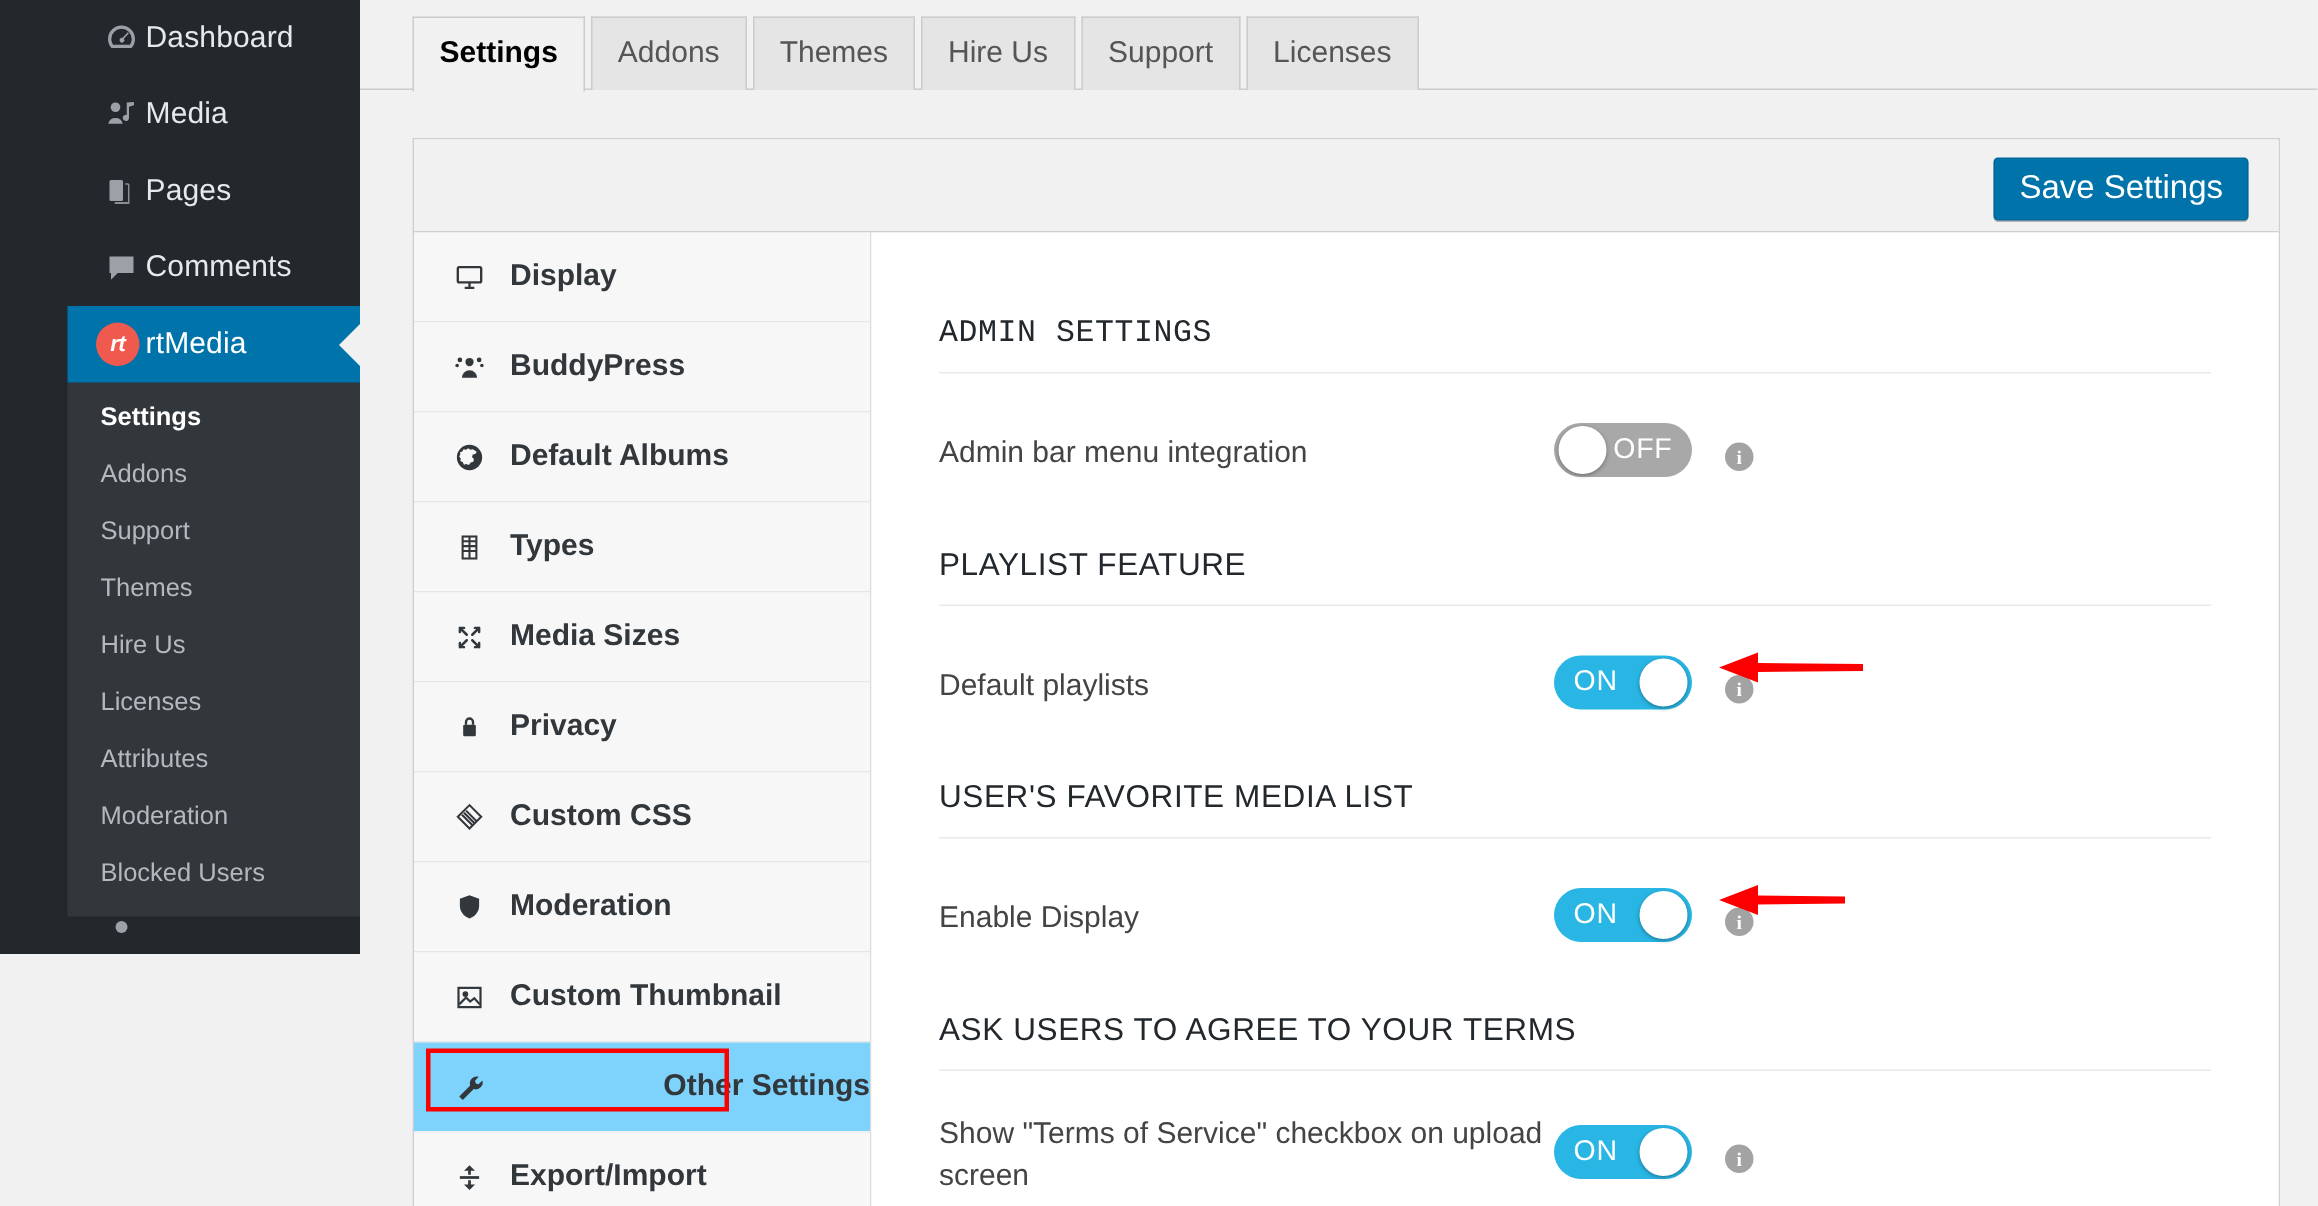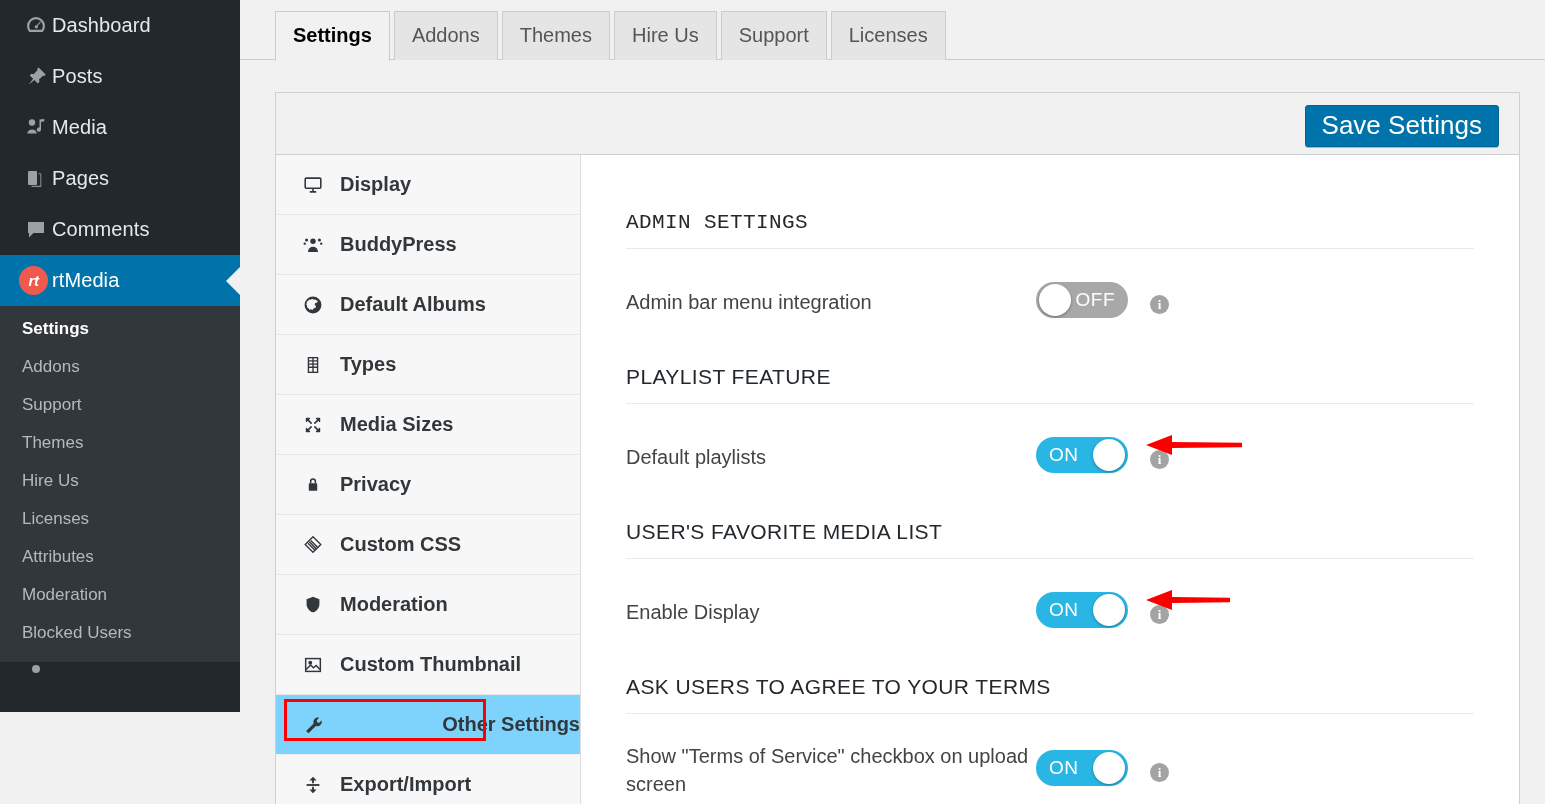--- a/index.html
+++ b/index.html
@@ -17,23 +17,24 @@
     width: 1545px;
     height: 804px;
     background: #f1f1f1;
   }
 
   
   #wp-sidebar {
     position: absolute;
     left: 0; top: 0;
     width: 240px;
-    height: 712px;
+    height: 636px;
     background: #23282d;
     overflow: hidden;
+    padding-left: 45px;
   }
 
   .wp-top-item {
     position: relative;
     display: flex;
     align-items: center;
     height: 51px;
     padding-left: 12px;
     color: #b4b9be;
     font-size: 20px;
@@ -152,21 +153,21 @@
     background: #f1f1f1;
     border-bottom: 1px solid #ccd0d4;
   }
   #save-settings-button {
     position: absolute;
     right: 20px; top: 12px;
     background: #0073aa;
     border: 1px solid #006799;
     border-radius: 3px;
     color: #fff;
-    font-size: 26px;
+    font-size: 22px;
     padding: 7px 16px 9px 16px;
     box-shadow: 0 1px 0 rgba(0,0,0,.25);
     cursor: pointer;
     line-height: 24px;
   }
 
   #card-body {
     display: flex;
     height: 677px;
   }
@@ -316,28 +317,20 @@
 
     <div class="wp-top-item">
       <span class="wp-ico">
         <svg width="24" height="24" viewBox="0 0 24 24" fill="currentColor">
           <path d="M12 3a9 9 0 0 0-9 9 9 9 0 0 0 2.3 6h13.4A9 9 0 0 0 21 12a9 9 0 0 0-9-9zm0 2.2a6.8 6.8 0 0 1 6.8 6.8c0 1.4-.4 2.7-1.2 3.8H6.4A6.7 6.7 0 0 1 5.2 12 6.8 6.8 0 0 1 12 5.2zm4.2 2.3-3.5 3.7a1.6 1.6 0 0 0-1.6 2.6 1.6 1.6 0 0 0 2.5-2l3.4-3.6z"></path>
         </svg>
       </span>
       <span class="wp-label">Dashboard</span>
     </div>
 
-    <div class="wp-top-item">
-      <span class="wp-ico">
-        <svg width="24" height="24" viewBox="0 0 24 24" fill="currentColor">
-          <path d="M14.6 2.5 12.9 4.2l.7.7-4 4.3-2.2-.5-1.7 1.7 3.4 3.4-4.4 5.7 5.7-4.4 3.4 3.4 1.7-1.7-.5-2.2 4.3-4 .7.7 1.7-1.7z"></path>
-        </svg>
-      </span>
-      <span class="wp-label">Posts</span>
-    </div>
 
     <div class="wp-top-item">
       <span class="wp-ico">
         <svg width="24" height="24" viewBox="0 0 24 24" fill="currentColor">
           <circle cx="8" cy="6.5" r="3.2"></circle>
           <path d="M3.2 17.5a4.9 4.9 0 0 1 9.6 0z"></path>
           <path d="M15.5 3.4v8.2a2.1 2.1 0 1 0 1.5 1.9V6.1l3.3-.9V3z"></path>
         </svg>
       </span>
       <span class="wp-label">Media</span>

